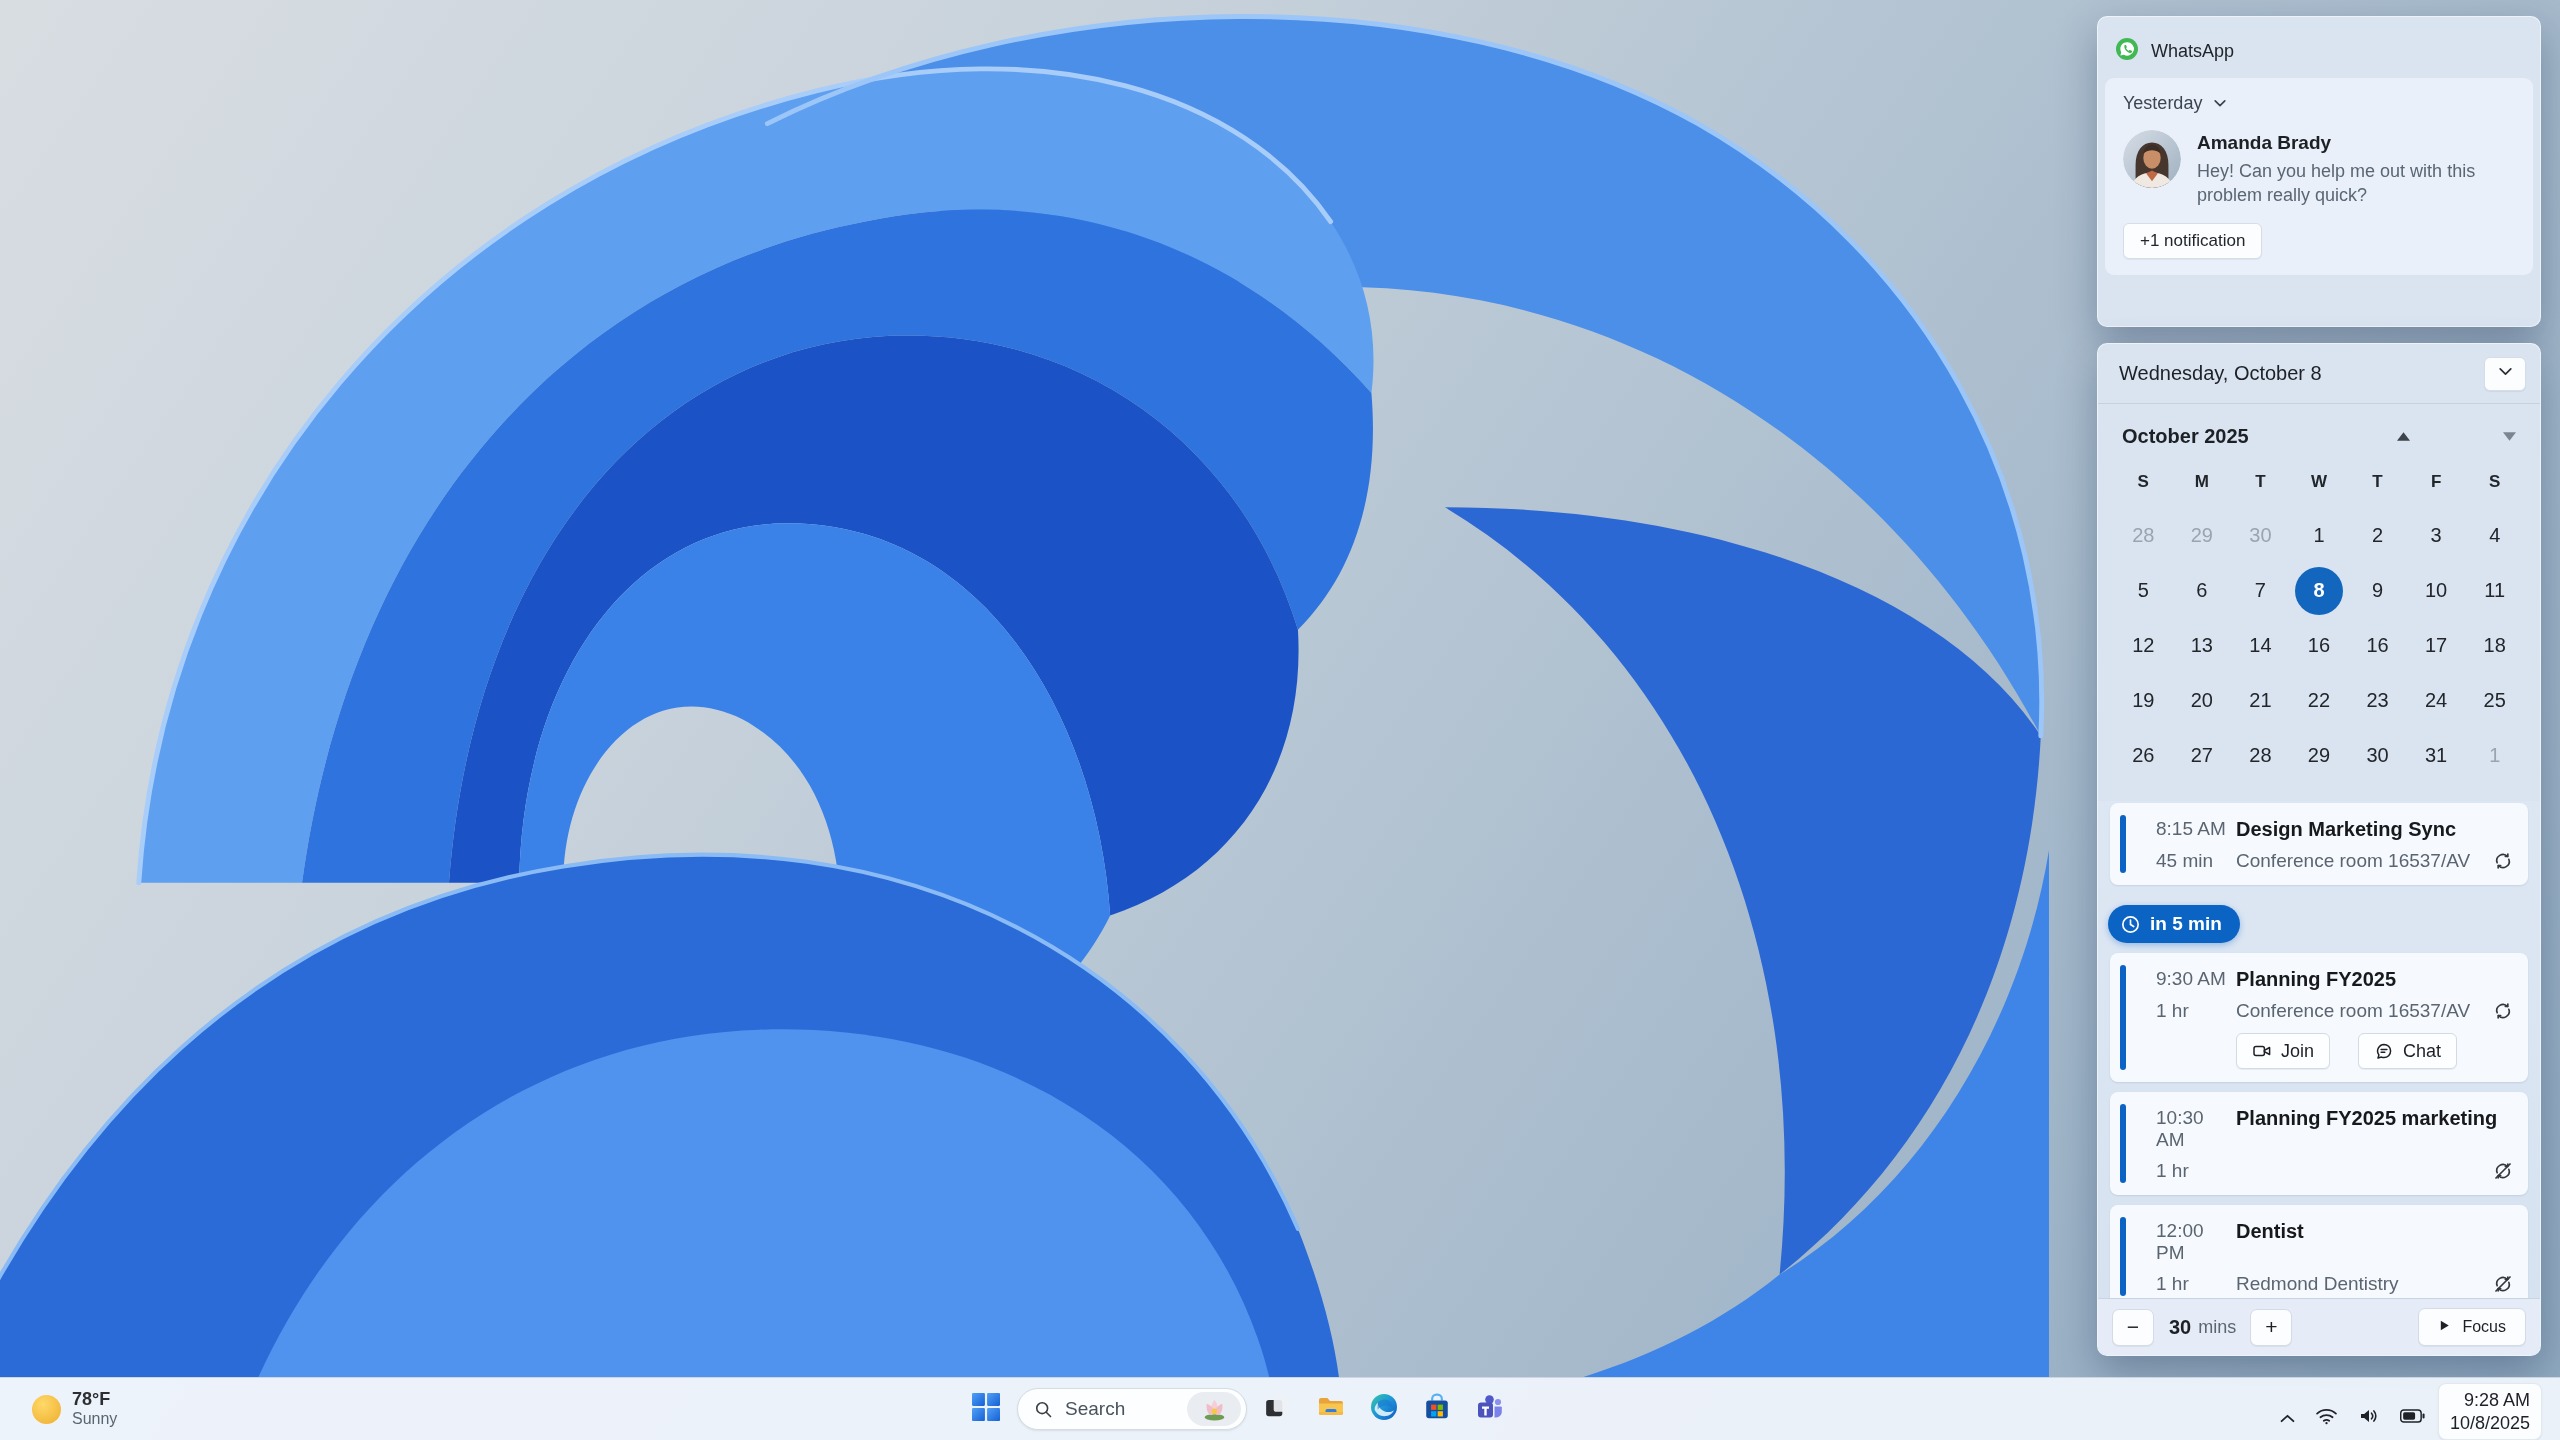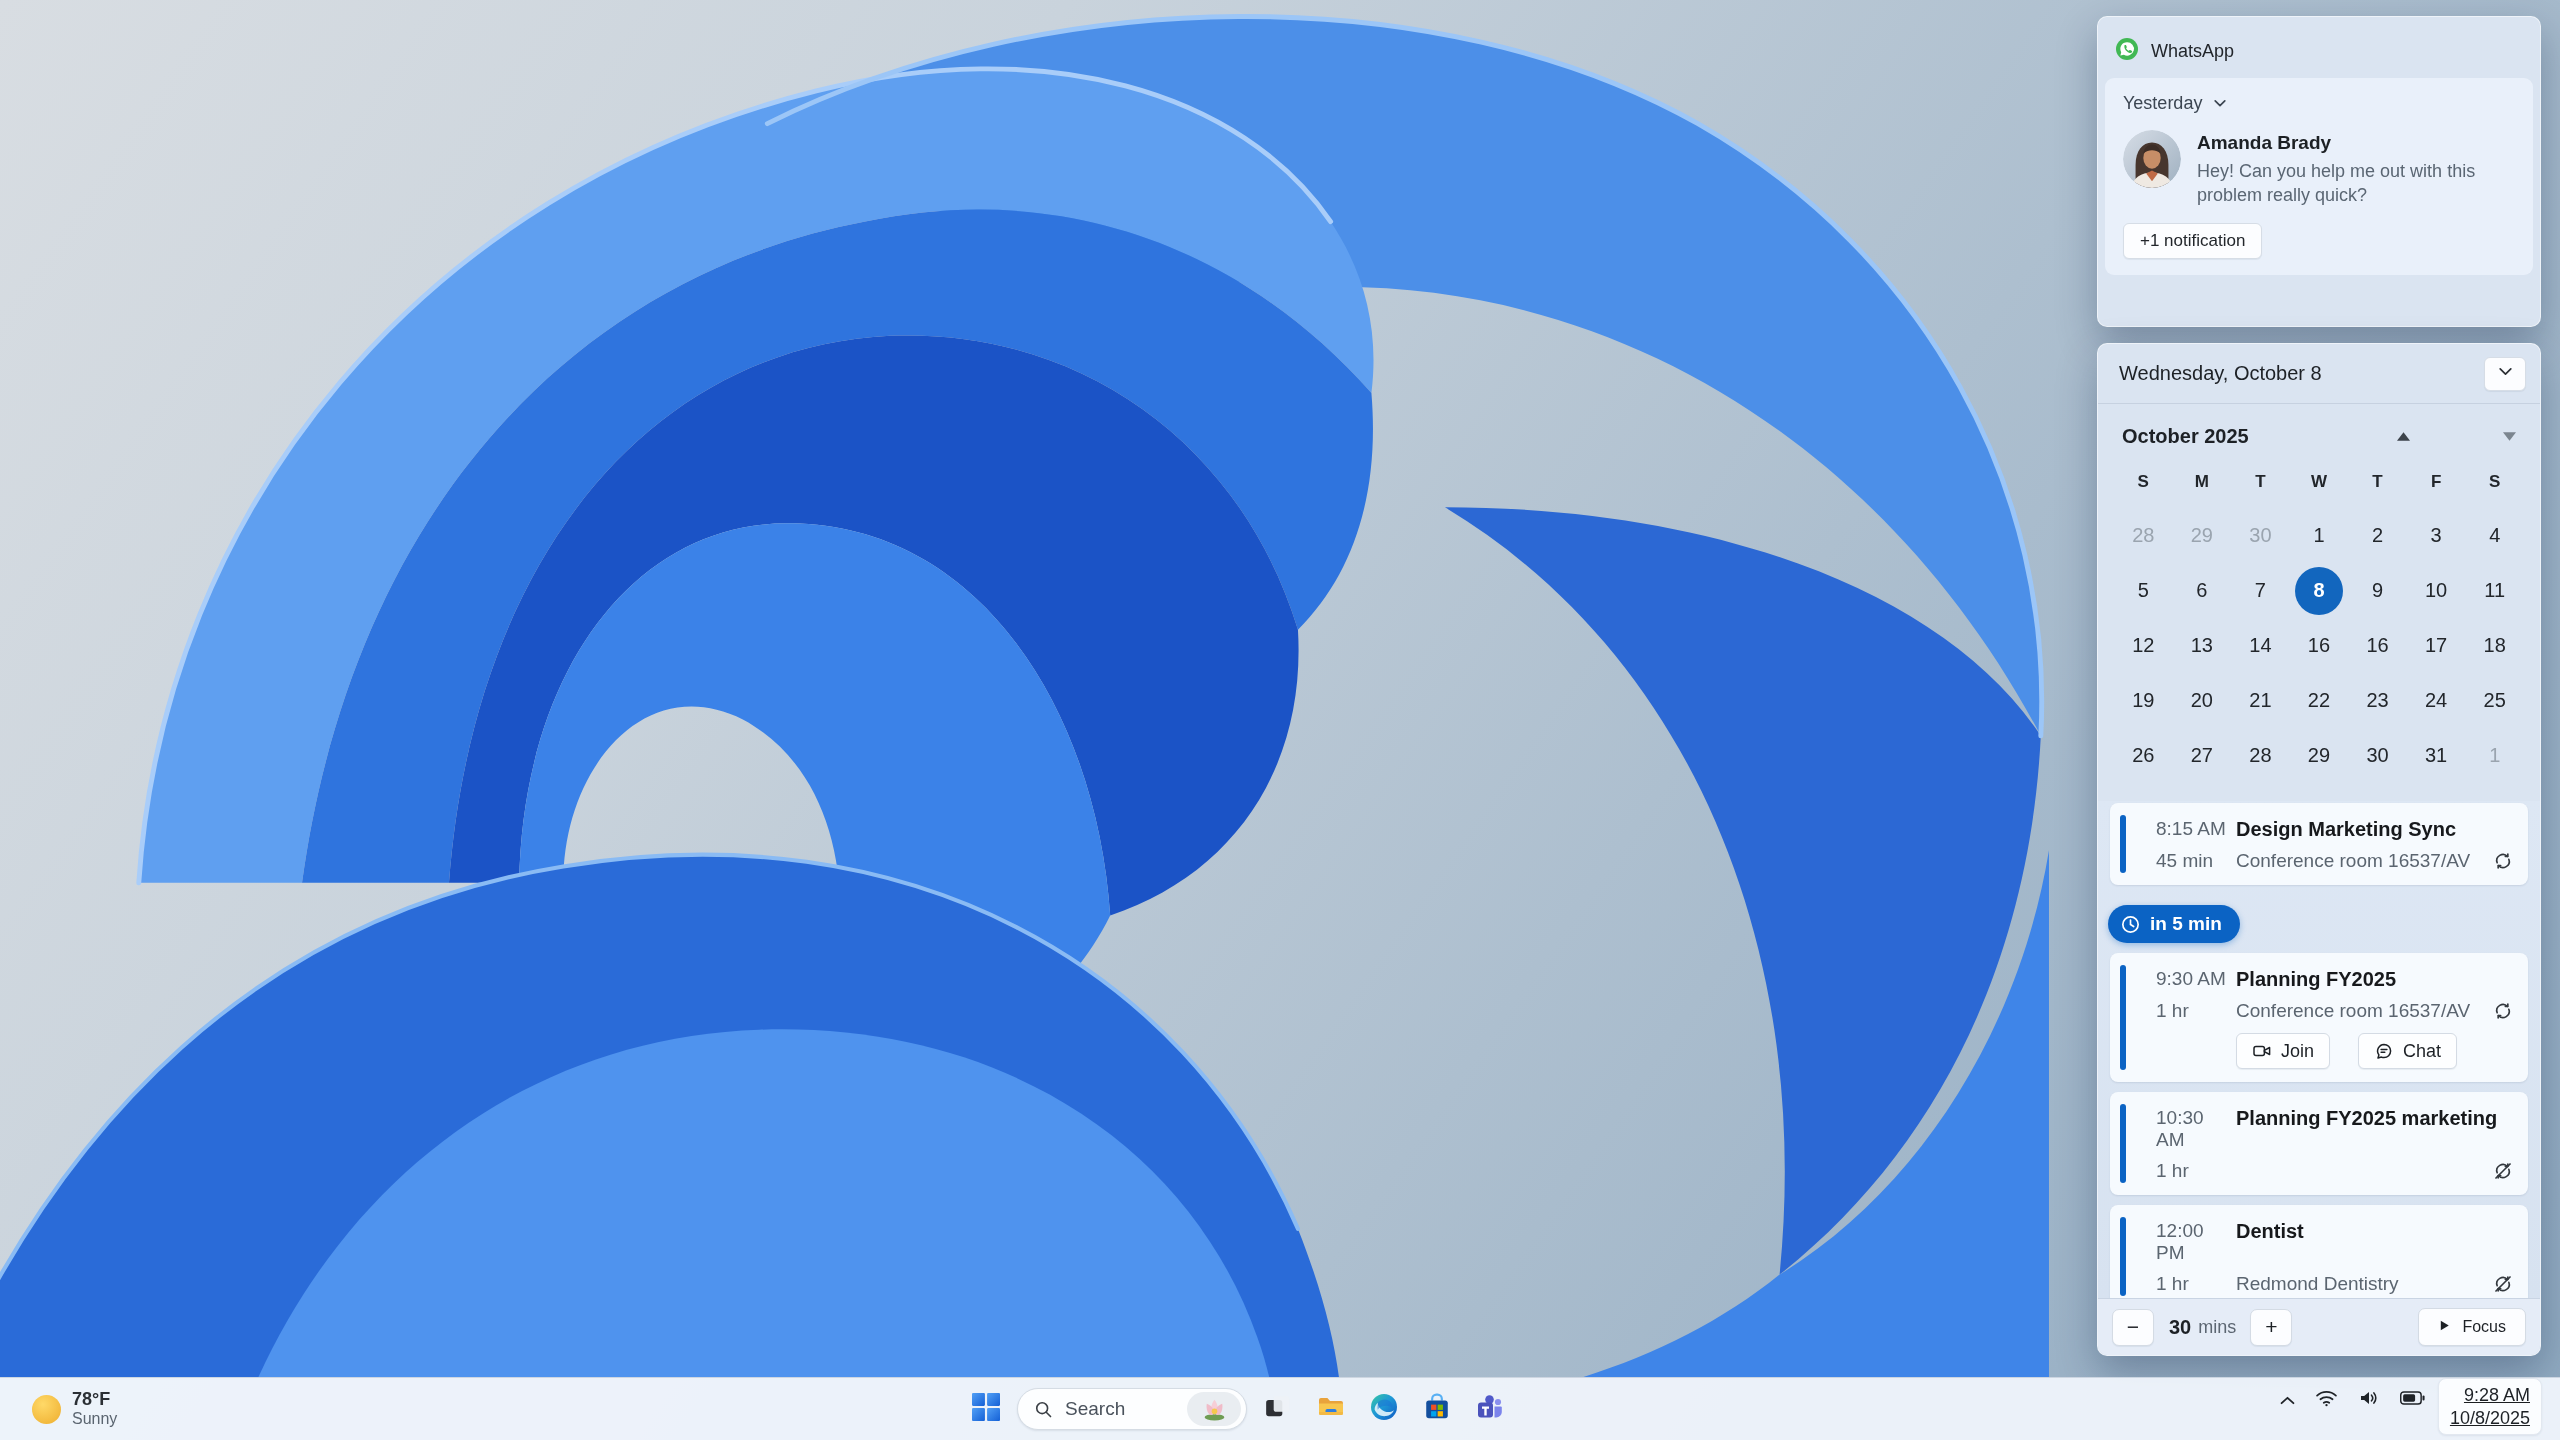--- a/index.html
+++ b/index.html
@@ -30,21 +30,21 @@
   .search-pill{width:230px;height:42px;border-radius:21px;background:#fdfeff;border:1px solid #d5dce4;
                display:flex;align-items:center;padding:0 5px 0 16px;box-shadow:0 1px 2px rgba(30,50,80,.10);}
   .search-pill svg.mag{width:19px;height:19px;flex:0 0 auto;}
   .search-pill input{border:0;outline:0;background:transparent;font-family:inherit;font-size:19px;
                      color:#3c434c;margin-left:12px;flex:1;min-width:0;}
   .search-pill input::placeholder{color:#4a525c;opacity:1;}
   .lotus-cap{width:54px;height:34px;border-radius:17px;background:#e9edf1;display:flex;
              align-items:center;justify-content:center;flex:0 0 auto;}
   .lotus-cap svg{width:27px;height:27px;}
 
-  .tray{position:absolute;right:18px;top:0;bottom:0;display:flex;align-items:flex-start;gap:6px;text-decoration:underline;}
+  .tray{position:absolute;right:18px;top:0;bottom:0;display:flex;align-items:flex-end;gap:6px;}
   .tray-ic{height:44px;display:flex;align-items:center;justify-content:center;padding:0 7px;border-radius:6px;}
   .clock-pill{background:#fbfdff;border:1px solid #e2e8f0;border-radius:8px;padding:5px 11px;
               text-align:right;box-shadow:0 1px 2px rgba(30,50,80,.08);}
   .clock-pill .t{font-size:18px;color:#1d2126;line-height:1.25;}
 
   
   .panel{position:absolute;left:2097px;width:444px;background:#dae4f1;border-radius:10px;
          border:1px solid rgba(255,255,255,.55);box-shadow:0 16px 40px rgba(8,28,64,.30);}
 
   

